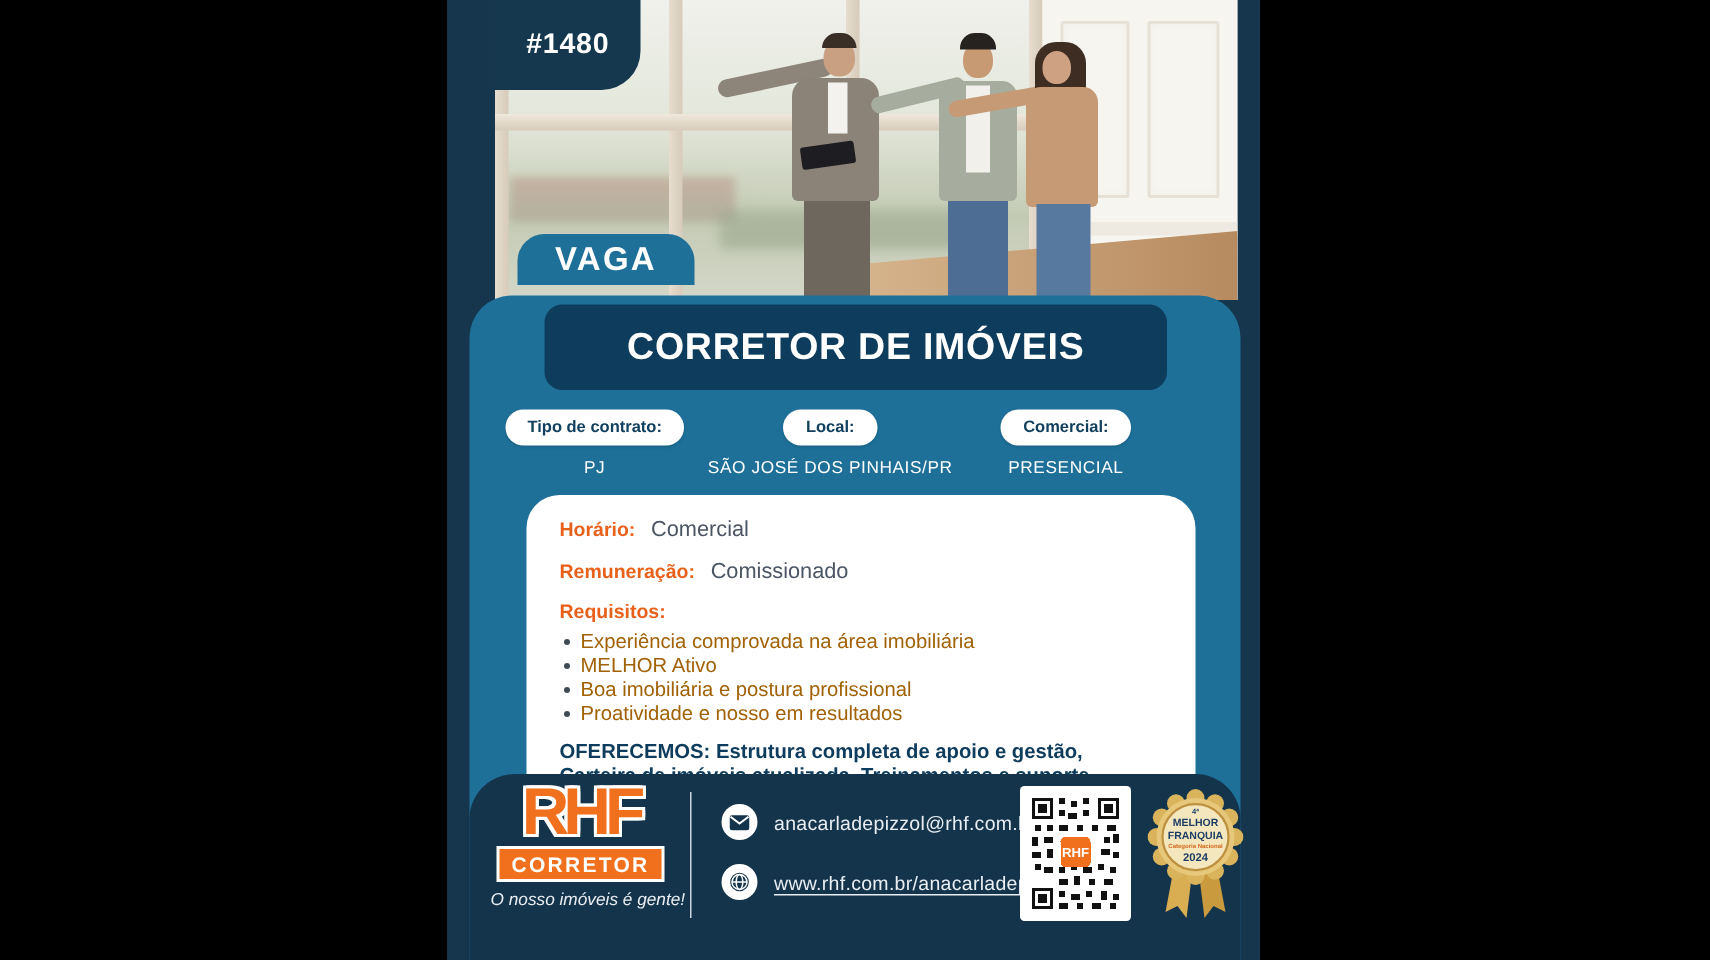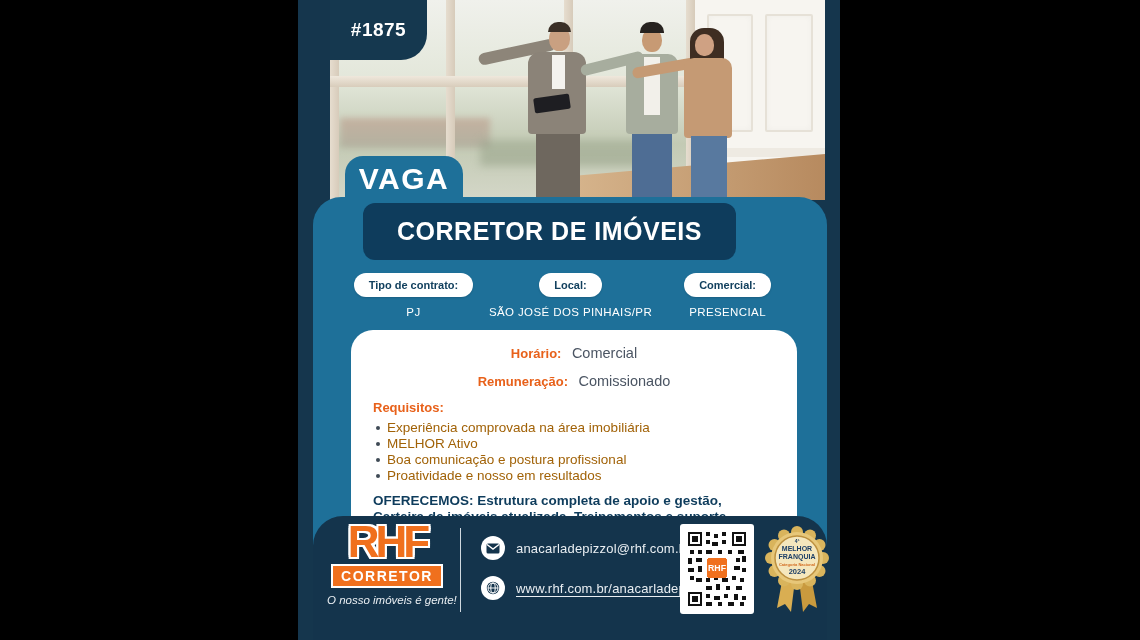--- a/index.html
+++ b/index.html
@@ -36,38 +36,38 @@
   .arm   { position:absolute; border-radius:6px; }
 
   
   .id-badge { position:absolute; left:32px; top:0; width:97px; height:60px;
     background:#15384f; border-radius:0 0 26px 0; color:#fff; font-weight:700;
     font-size:19px; display:flex; align-items:center; justify-content:center; letter-spacing:.5px; }
 
   
   .teal-panel { position:absolute; left:15px; top:197px; width:514px; height:443px;
     background:#1e7099; border-radius:28px 28px 0 0; }
-  .vaga-tab { position:absolute; left:47px; top:156px; width:118px; height:46px;
+  .vaga-tab { position:absolute; left:47px; top:156px; width:118px; height:34px;
     background:#1e7099; border-radius:18px 18px 0 0; color:#fff; font-weight:800;
-    font-size:30px; letter-spacing:1.5px; display:flex; align-items:center; justify-content:center; }
-  .title-box { position:absolute; left:65px; top:203px; width:373px; height:57px;
+    font-size:22px; letter-spacing:1.5px; display:flex; align-items:center; justify-content:center; }
+  .title-box { position:absolute; left:65px; top:203px; width:415px; height:57px;
     background:#0e3c5c; border-radius:12px; display:flex; align-items:center; justify-content:center; }
   .title-box span { color:#fff; font-weight:800; font-size:25px; letter-spacing:.5px; }
 
   
-  .pills { position:absolute; left:40px; top:273px; width:465px; display:flex;text-align:right; }
+  .pills { position:absolute; left:23px; top:273px; width:465px; display:flex;text-align:right; }
   .pill-col { flex:1; display:flex; flex-direction:column; align-items:center; }
   .pill { background:#fff; border-radius:999px; padding:6px 15px; color:#12405e;
     font-weight:700; font-size:11px; white-space:nowrap; box-shadow:0 1px 2px rgba(0,0,0,.15); }
   .pill-value { margin-top:9px; color:#fff; font-size:11.5px; letter-spacing:.4px; white-space:nowrap; }
 
   
   .card { position:absolute; left:53px; top:330px; width:446px; height:202px;
     background:#fff; border-radius:22px 22px 0 0; padding:14px 22px 0 22px; }
-  .field-row { margin-bottom:10px;text-align:center; }
+  .field-row { margin-bottom:10px; }
   .field-label { color:#e8611a; font-weight:800; font-size:13px; margin-right:6px; }
   .field-value { color:#4b5563; font-size:14.5px; }
   .req-label { color:#e8611a; font-weight:800; font-size:13px; margin:2px 0 5px 0; }
   .req-list { list-style:none; }
   .req-list li { position:relative; padding-left:14px; color:#a16207; font-size:13.5px; line-height:16px; margin-bottom:0; }
   .req-list li::before { content:""; position:absolute; left:3px; top:6px; width:4px; height:4px;
     border-radius:50%; background:#3f4a55; }
   .offer { margin-top:9px; color:#0e3c5c; font-weight:800; font-size:13.5px; line-height:15.5px; }
 
   
@@ -136,21 +136,21 @@
       <div class="person">
         <div class="arm" style="left:302px; top:62px; width:70px; height:11px; background:#c59a74; transform:rotate(-10deg);"></div>
         <div class="head" style="left:360px; top:28px; width:34px; height:92px; background:#3e2d22; border-radius:14px 14px 8px 8px;"></div>
         <div class="head" style="left:365px; top:34px; width:19px; height:22px; background:#cfa183;"></div>
         <div class="torso" style="left:354px; top:58px; width:48px; height:80px; background:#c59a74; border-radius:10px 10px 4px 4px;"></div>
         <div class="legs" style="left:361px; top:136px; width:36px; height:64px; background:#58799f;"></div>
       </div>
     </div>
 
     <div class="id-badge">
-      <span>#1875</span>
+      <span>#1480</span>
     </div>
 
     <div class="vaga-tab">
       <span>VAGA</span>
     </div>
     <div class="teal-panel"></div>
 
     <div class="title-box">
       <span>CORRETOR DE IMÓVEIS</span>
     </div>
@@ -176,21 +176,21 @@
         <span class="field-value">Comercial</span>
       </div>
       <div class="field-row">
         <span class="field-label">Remuneração:</span>
         <span class="field-value">Comissionado</span>
       </div>
       <div class="req-label">Requisitos:</div>
       <ul class="req-list">
         <li>Experiência comprovada na área imobiliária</li>
         <li>MELHOR Ativo</li>
-        <li>Boa comunicação e postura profissional</li>
+        <li>Boa imobiliária e postura profissional</li>
         <li>Proatividade e nosso em resultados</li>
       </ul>
       <div class="offer">OFERECEMOS: Estrutura completa de apoio e gestão, Carteira de imóveis atualizada, Treinamentos e suporte comercial, Possibilidade de altos ganhos comissões atrativas.</div>
     </div>
 
     <div class="footer">
       <div class="logo">
         <div class="logo-rhf">RHF</div>
         <div class="logo-talentos">CORRETOR</div>
         <div class="logo-slogan">O nosso imóveis é gente!</div>

